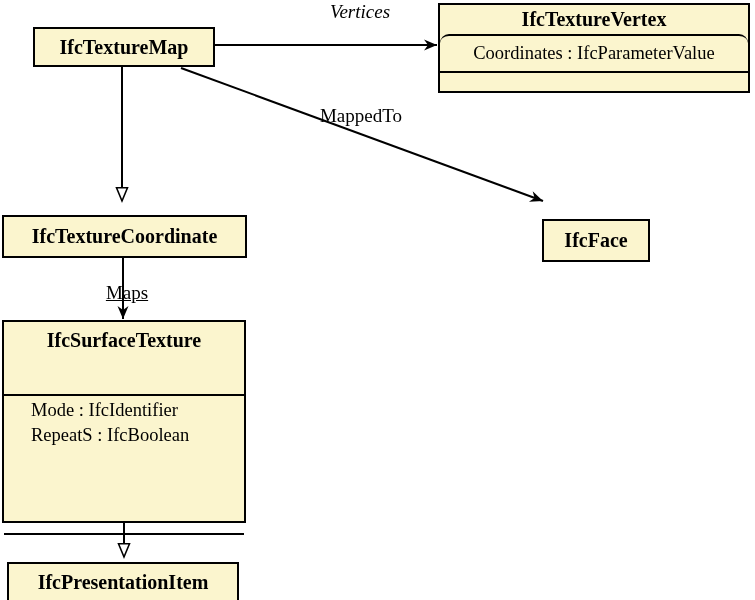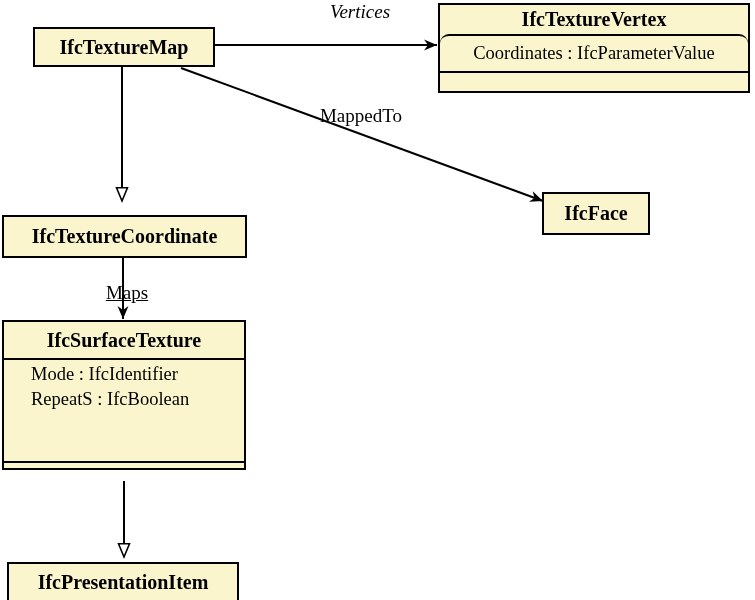--- a/index.html
+++ b/index.html
@@ -120,25 +120,25 @@
     <div class="compartment attrs-centered" style="height:37px;">
       <div class="attr-row">Coordinates : IfcParameterValue</div>
     </div>
     <div class="compartment empty-compartment"></div>
   </div>
 
   <div class="node simple" style="left:2px; top:215px; width:245px; height:43px;">
     <div class="node-title">IfcTextureCoordinate</div>
   </div>
 
-  <div class="node simple" style="left:542px; top:192px; width:108px; height:43px;">
+  <div class="node simple" style="left:542px; top:219px; width:108px; height:43px;">
     <div class="node-title">IfcFace</div>
   </div>
 
-  <div class="node" style="left:2px; top:320px; width:244px; height:150px;">
+  <div class="node" style="left:2px; top:320px; width:244px; height:203px;gap:36px;">
     <div class="compartment title-compartment" style="height:36px;">
       <div class="node-title">IfcSurfaceTexture</div>
     </div>
     <div class="compartment attrs-left" style="height:103px;">
       <div class="attr-row">Mode : IfcIdentifier</div>
       <div class="attr-row">RepeatS : IfcBoolean</div>
     </div>
     <div class="compartment empty-compartment"></div>
   </div>
 

